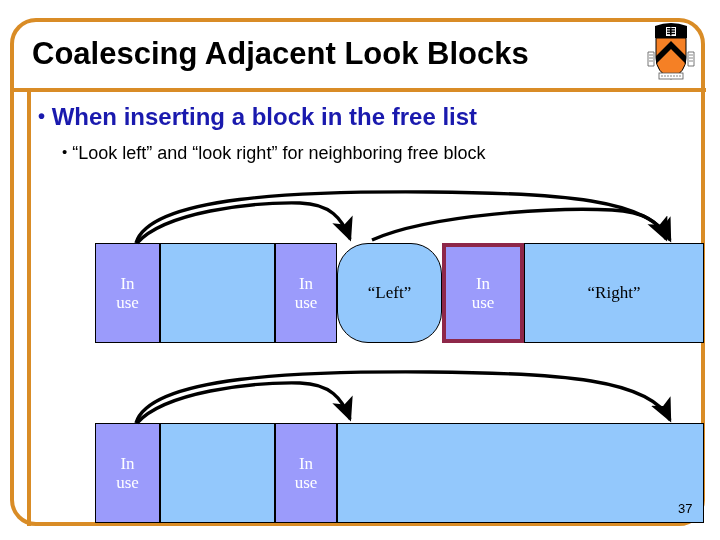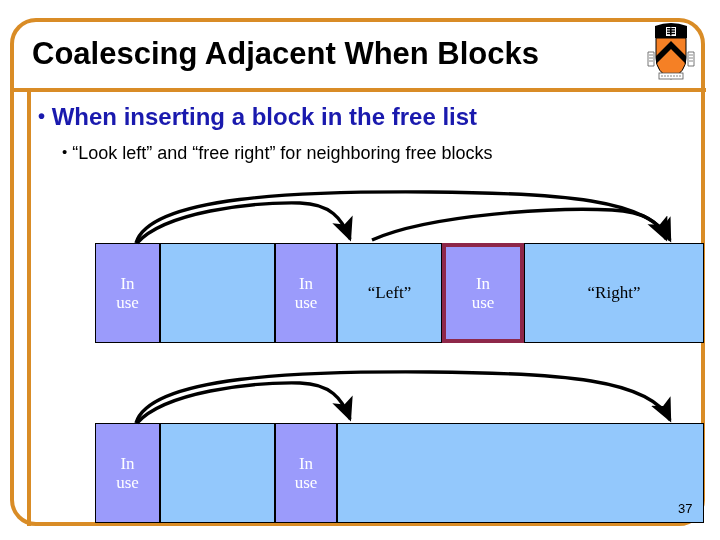--- a/index.html
+++ b/index.html
@@ -147,21 +147,21 @@
 </style>
 </head>
 <body>
 
 <div id="slide">
 
   <div class="frame-outer"></div>
   <div class="frame-rule"></div>
   <div class="frame-inner-v"></div>
 
-  <div class="title">Coalescing Adjacent When Blocks</div>
+  <div class="title">Coalescing Adjacent Look Blocks</div>
 
   <svg class="logo" viewBox="0 0 52 62">
 
     <path d="M10 4 Q26 -2 42 4 L42 16 L10 16 Z" fill="#000000"></path>
     <rect x="21" y="5" width="10" height="9" fill="#ffffff"></rect>
     <rect x="22" y="6" width="8" height="1.4" fill="#000000"></rect>
     <rect x="22" y="8.4" width="8" height="1.4" fill="#000000"></rect>
     <rect x="22" y="10.8" width="8" height="1.4" fill="#000000"></rect>
     <rect x="25" y="5.5" width="1.6" height="8" fill="#000000"></rect>
 
@@ -184,40 +184,40 @@
     </g>
   </svg>
 
   <div class="bullet1">
     <span class="dot">•</span>
     <span>When inserting a block in the free list</span>
   </div>
 
   <div class="bullet2">
     <span class="dot">•</span>
-    <span>“Look left” and “free right” for neighboring free blocks</span>
+    <span>“Look left” and “look right” for neighboring free block</span>
   </div>
 
   <div class="memrow" id="row1" style="left:0px; top:243px; width:720px;">
       <div class="blk inuse" style="left: 63px; width: 65px;">
         <div>
           <span class="lbl">In</span>
           <span class="lbl">use</span>
         </div>
       </div>
       <div class="blk free" style="left: 128px; width: 115px;">
         <div></div>
       </div>
       <div class="blk inuse" style="left: 243px; width: 62px;">
         <div>
           <span class="lbl">In</span>
           <span class="lbl">use</span>
         </div>
       </div>
-      <div class="blk free" style="left: 305px; width: 105px;">
+      <div class="blk free" style="left: 305px; width: 105px; border-radius: 31px;">
         <div>
           <span class="lbl">“Left”</span>
         </div>
       </div>
       <div class="blk inuse hl" style="left: 410px; width: 82px;">
         <div>
           <span class="lbl">In</span>
           <span class="lbl">use</span>
         </div>
       </div>

